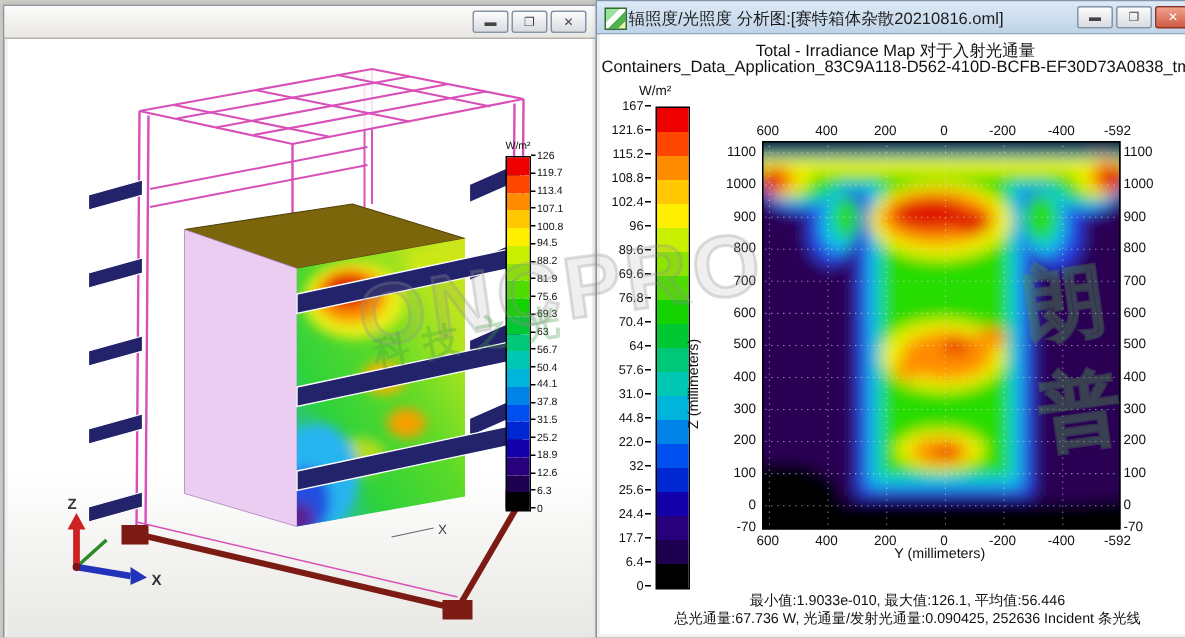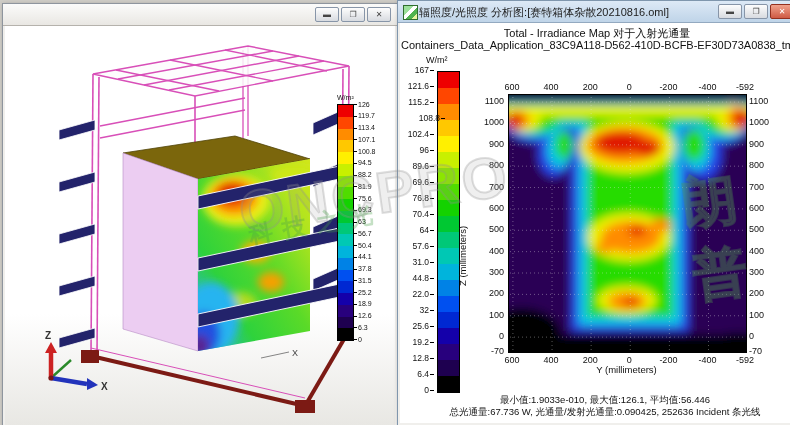--- a/index.html
+++ b/index.html
@@ -262,36 +262,36 @@
             <div style="height: 16px; background: rgb(0, 40, 210);"></div>
             <div style="height: 16px; background: rgb(20, 0, 170);"></div>
             <div style="height: 16px; background: rgb(40, 0, 125);"></div>
             <div style="height: 16px; background: rgb(30, 0, 80);"></div>
             <div style="height: 16px; background: rgb(0, 0, 0);"></div>
           </div>
         <div id="rcb-labels">
             <div class="rcb-lab" style="top: 13px;">167</div>
             <div class="rcb-lab" style="top: 29px;">121.6</div>
             <div class="rcb-lab" style="top: 45px;">115.2</div>
-            <div class="rcb-lab" style="top: 61px; margin-left: 11px;">108.8</div>
+            <div class="rcb-lab" style="top: 61px;">108.8</div>
             <div class="rcb-lab" style="top: 77px;">102.4</div>
             <div class="rcb-lab" style="top: 93px;">96</div>
             <div class="rcb-lab" style="top: 109px;">89.6</div>
             <div class="rcb-lab" style="top: 125px;">69.6</div>
             <div class="rcb-lab" style="top: 141px;">76.8</div>
             <div class="rcb-lab" style="top: 157px;">70.4</div>
             <div class="rcb-lab" style="top: 173px;">64</div>
             <div class="rcb-lab" style="top: 189px;">57.6</div>
             <div class="rcb-lab" style="top: 205px;">31.0</div>
             <div class="rcb-lab" style="top: 221px;">44.8</div>
             <div class="rcb-lab" style="top: 237px;">22.0</div>
             <div class="rcb-lab" style="top: 253px;">32</div>
             <div class="rcb-lab" style="top: 269px;">25.6</div>
-            <div class="rcb-lab" style="top: 285px;">19.2</div>
-            <div class="rcb-lab" style="top: 301px;">12.8</div>
+            <div class="rcb-lab" style="top: 285px;">24.4</div>
+            <div class="rcb-lab" style="top: 301px;">17.7</div>
             <div class="rcb-lab" style="top: 317px;">6.4</div>
             <div class="rcb-lab" style="top: 333px;">0</div>
           </div>
       </div>
 
       <div id="plot">
         <svg id="heatsvg" width="237" height="257" viewBox="0 0 237 257">
           <defs>
               <filter id="hb" x="-15%" y="-15%" width="130%" height="130%">
                 <feGaussianBlur stdDeviation="5"></feGaussianBlur>

